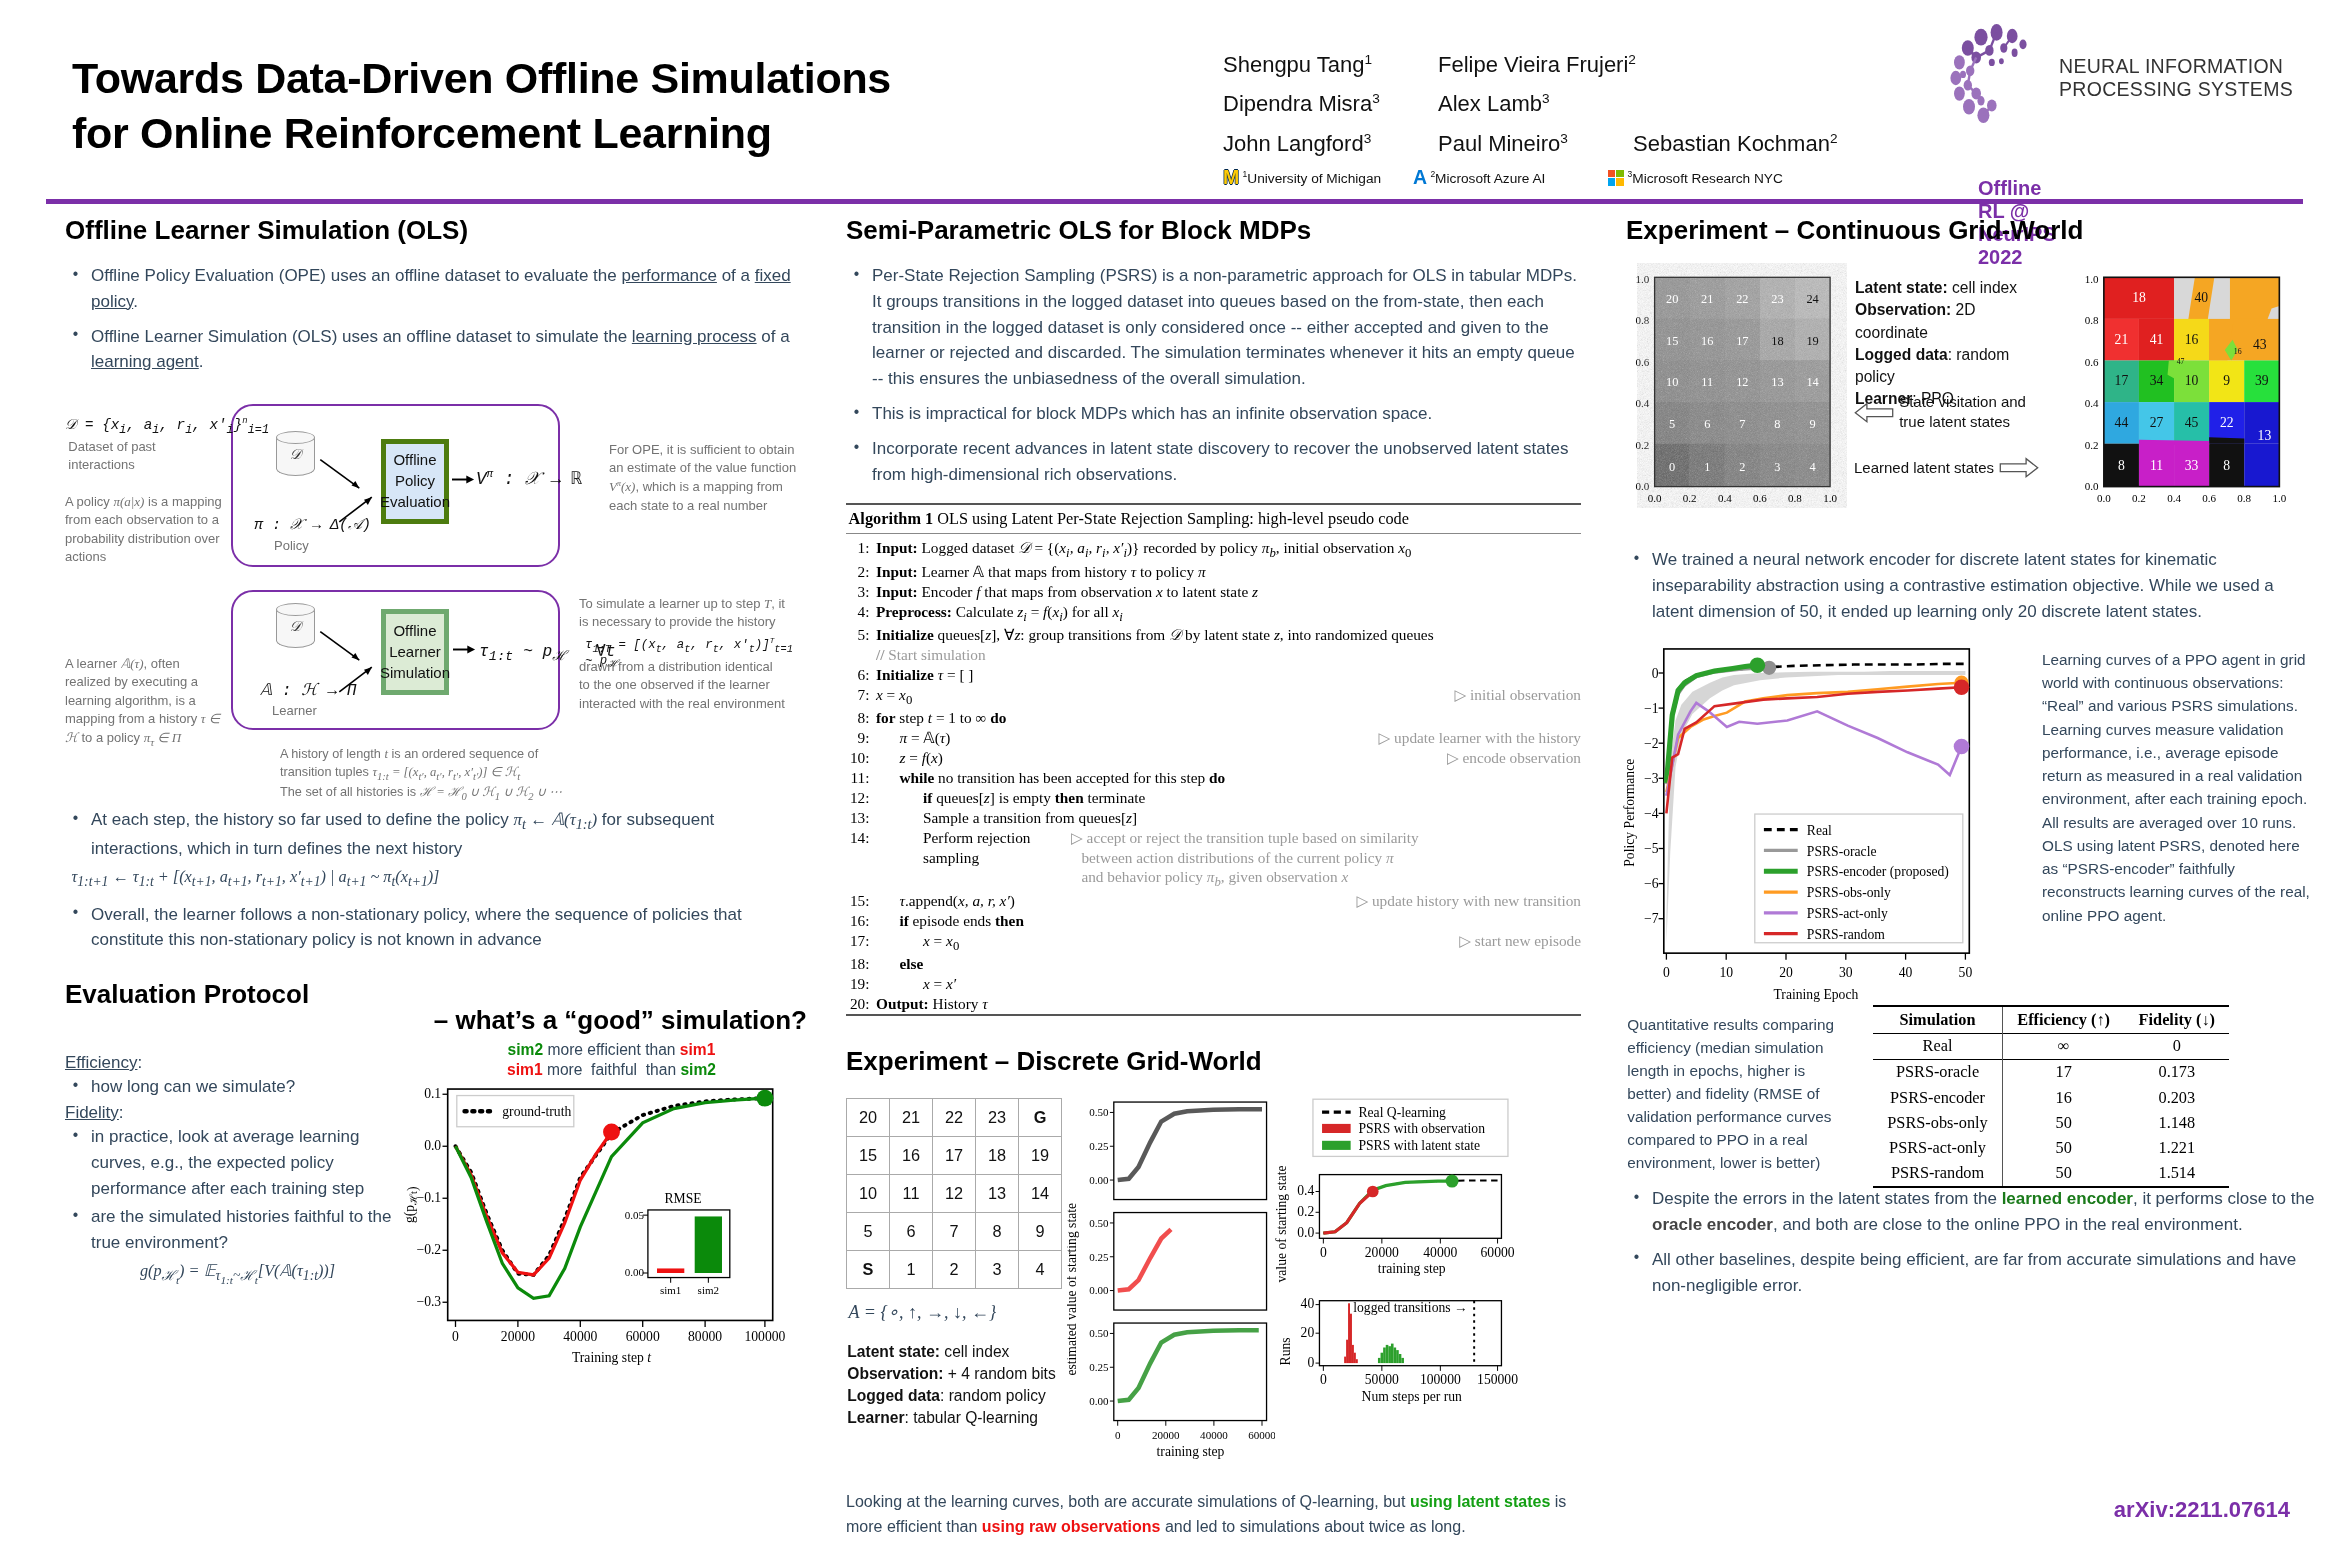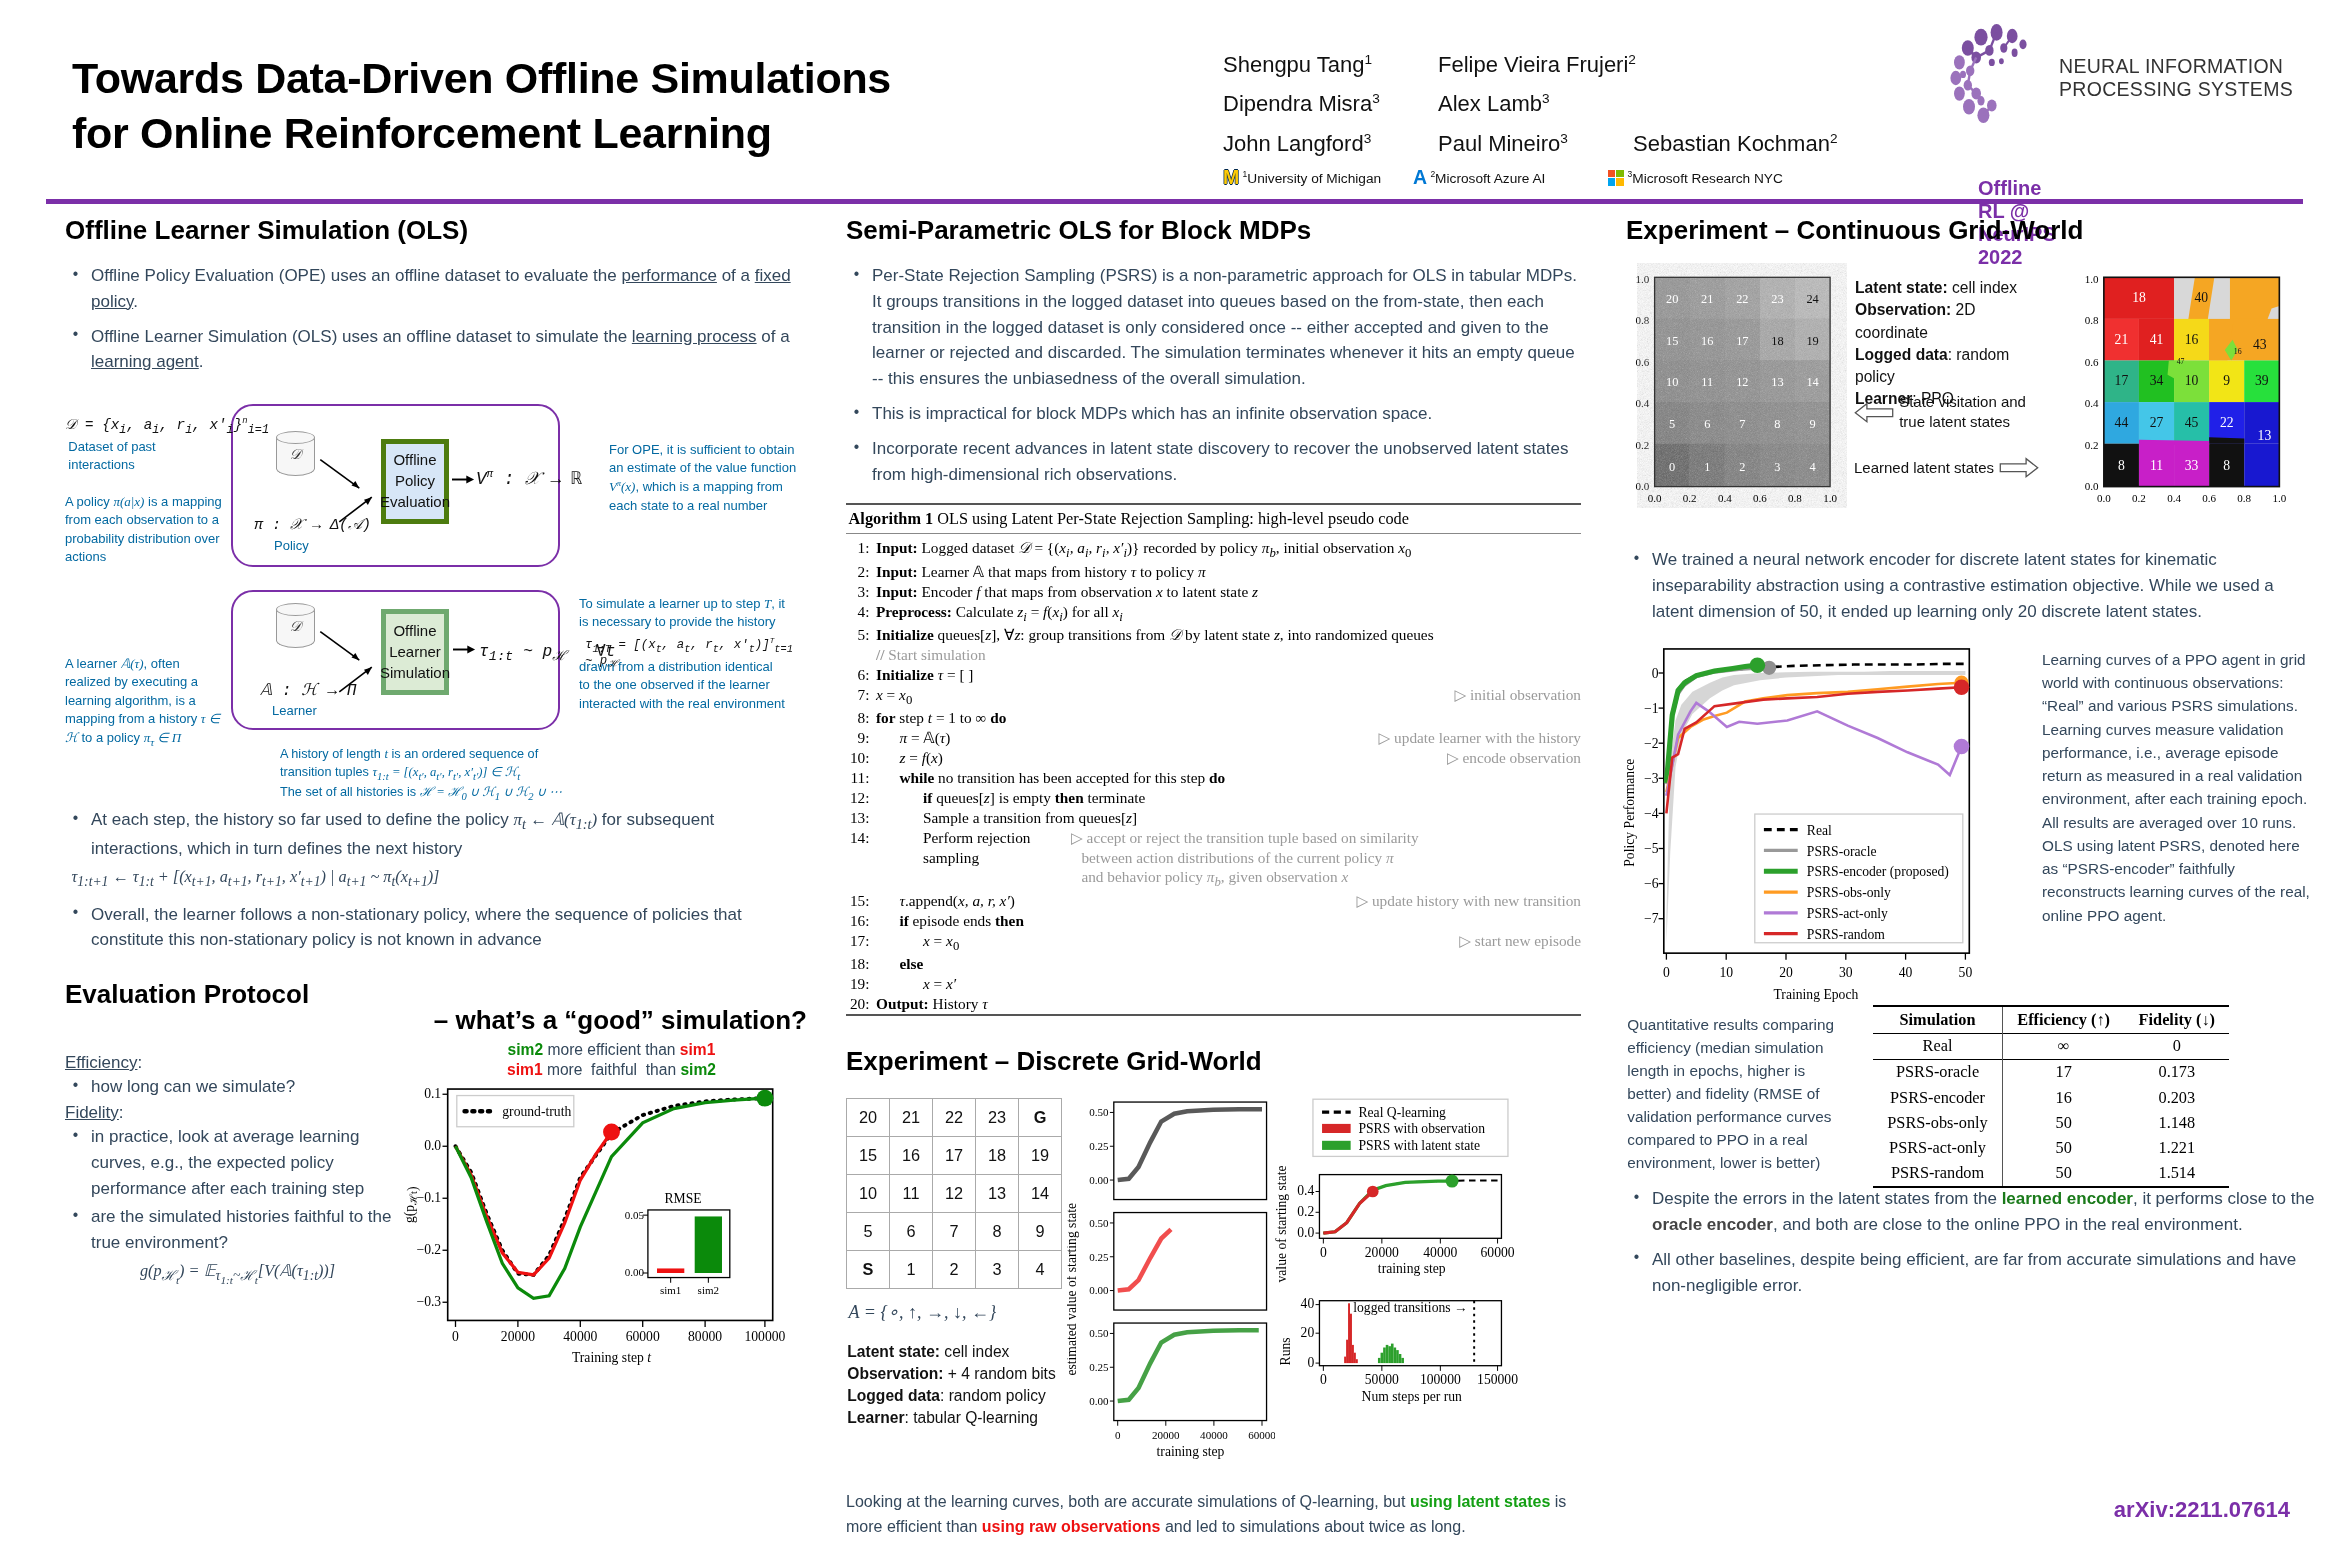--- a/index.html
+++ b/index.html
@@ -69,21 +69,21 @@
               border-radius:50%; background:#f7f7f7; }
   .cyl .body { position:absolute; left:0; top:6.5px; width:39px; height:39px; border-left:1.3px solid #999;
                border-right:1.3px solid #999; border-bottom:1.3px solid #999; border-radius:0 0 19.5px 19.5px/0 0 7.8px 7.8px;
                background:#f7f7f7;}
   .cyl .lbl { position:absolute; left:0; top:15.6px; width:39px; text-align:center;
               font-family:"Liberation Serif",serif; font-style:italic; font-size:14.3px; color:#333;}
   .procbox { position:absolute; border:5px solid #4d7c0f; background:#D7E6F7; text-align:center;
              font-size:15px; line-height:1.38; color:#111; display:flex; align-items:center;
              justify-content:center; padding:3.9px; }
   .procbox.green { border-color:#6FA96F; background:#DCEBD5; }
-  .sidenote { position:absolute; font-size:13px; line-height:1.42; color:#0369a1; }
+  .sidenote { position:absolute; font-size:13px; line-height:1.42; color:#737373; }
   .formula { position:absolute; font-family:Liberation Mono, monospace; font-style:italic; color:#111; }
 
   
   table.res { border-collapse:collapse; font-family:"Liberation Serif", serif; }
   table.res th, table.res td { padding:2.6px 14.3px; font-size:16.3px; text-align:center; color:#000; }
   table.res th { font-weight:bold; }
   .tb-top { border-top:2.6px solid #000; }
   .tb-thin { border-top:1.3px solid #000; }
   .tb-bot { border-bottom:2.6px solid #000; }
   .vdiv { border-left:1.3px solid #555; }

